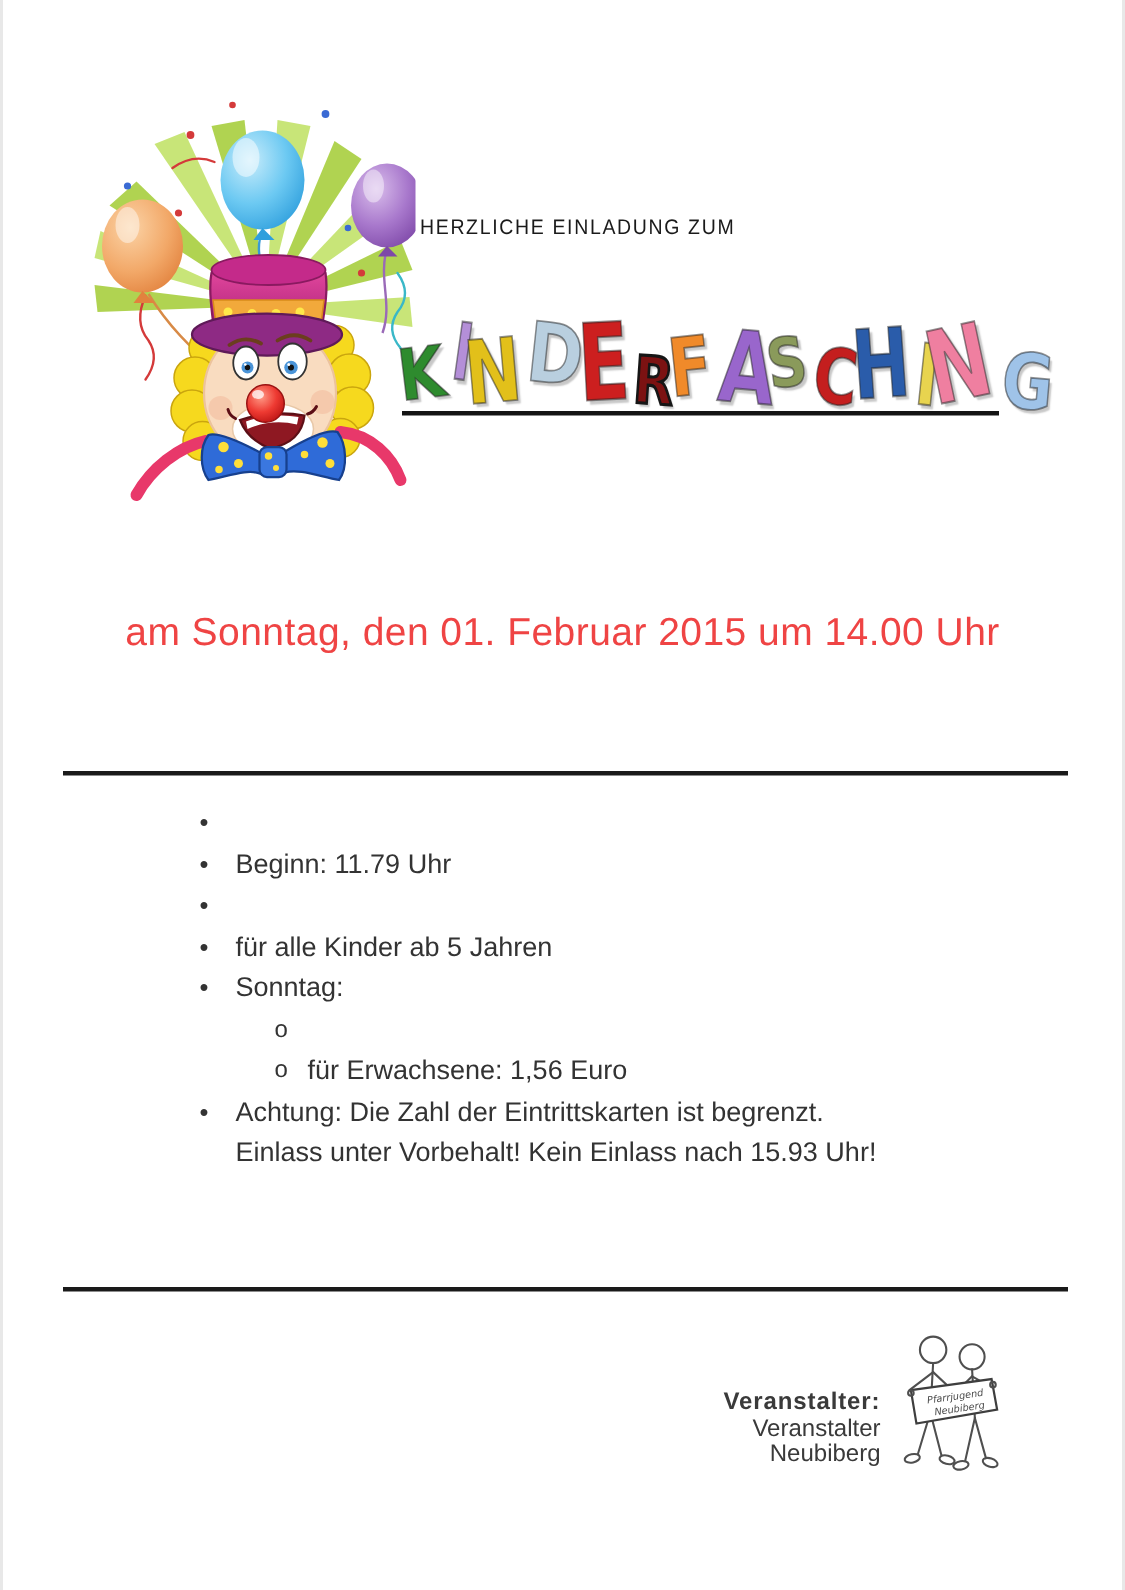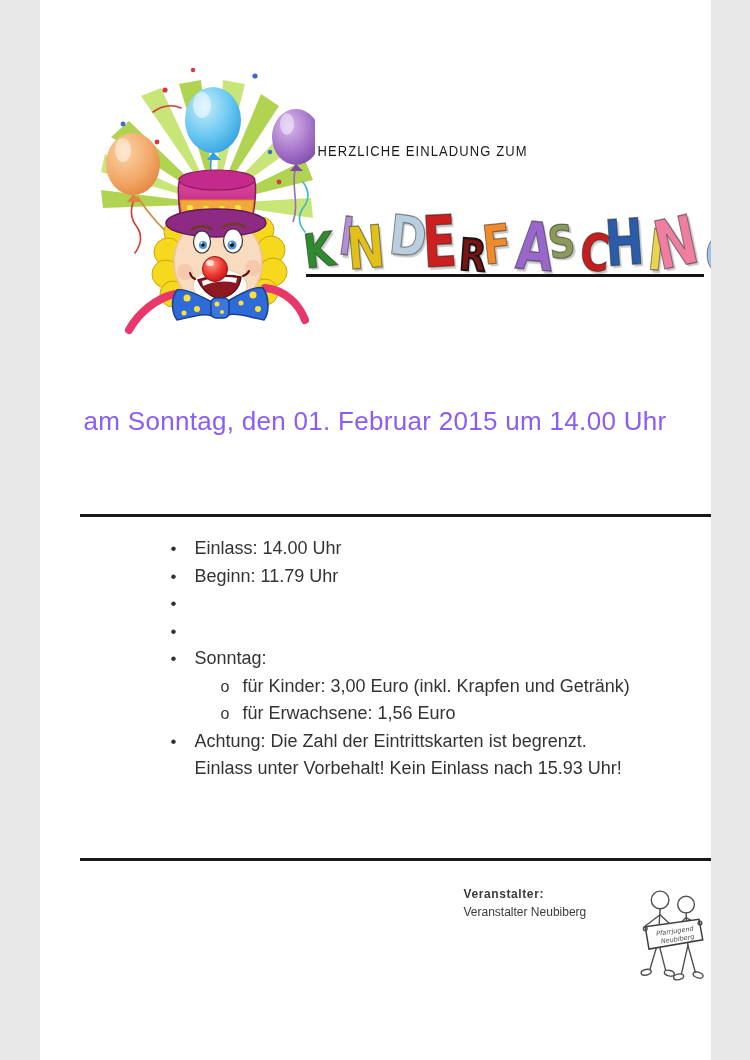--- a/index.html
+++ b/index.html
@@ -1,17 +1,17 @@
 <!DOCTYPE html>
 <html><head>
 <meta charset="utf-8">
 <style>
   html,body{margin:0;padding:0;background:#e8e8e8;}
   .page{
-    position:relative;width:671px;height:1060px;margin:0 auto;
+    position:relative;width:746px;height:1060px;margin:0 auto;
     background:#fff;overflow:hidden;
     font-family:"Liberation Sans",sans-serif;color:#262626;
   }
   
   .clown{position:absolute;left:25px;top:32px;width:250px;height:310px;}
   
   .invite-line{
     position:absolute;left:278px;top:143px;
     font-size:13px;letter-spacing:1.1px;color:#1a1a1a;
     text-transform:uppercase;font-weight:400;transform:scaleY(1.08);
@@ -37,37 +37,37 @@
   .l9 {font-size:37px;transform:translateY(-11px) rotate(-8deg) scale(1,1.22);}
   .l10{font-size:40px;transform:translateY(2px)   rotate(6deg)  scale(1,1.28);}
   .l11{font-size:46px;transform:translateY(-2px)  rotate(-4deg) scale(1,1.38);}
   .l12{font-size:42px;transform:translateY(2px)   rotate(6deg)  scale(1,1.35);}
   .l13{font-size:50px;transform:translateY(-1px)  rotate(-12deg)scale(1,1.35);}
   .l14{font-size:42px;transform:translateY(4px)   rotate(5deg)  scale(1,1.22);}
   .title-underline{position:absolute;left:0;bottom:-3px;width:398px;height:3px;background:#141414;}
   
   .date-line{
     position:absolute;top:406px;left:0;width:100%;text-align:center;
-    font-size:26px;letter-spacing:.3px;color:#8b5cf6;
+    font-size:26px;letter-spacing:.3px;color:#ef4444;
   }
   
   .rule{position:absolute;left:40px;width:670px;height:3px;background:#1a1a1a;}
   .rule-1{top:514px;}
   .rule-2{top:858px;}
   
   .bullets{position:absolute;left:118px;top:535px;width:575px;font-size:18px;color:#333;}
   .bullet-row{display:flex;line-height:27.5px;}
   .bullet-row .marker{flex:0 0 auto;}
   .level1 .marker{width:24px;padding-left:13px;font-size:17px;}
   .level2{margin-left:49px;}
   .level2 .marker{width:22px;padding-left:14px;font-size:16px;}
   .bullet-row .text{white-space:pre-line;}
   
   .footer{position:absolute;left:424px;top:886px;width:252px;display:flex;}
-  .footer-text{flex:1;font-size:12px;line-height:17.5px;color:#3a3a3a;}
+  .footer-text{flex:1;text-align:right;margin-top:40px;font-size:16px;line-height:17.5px;color:#3a3a3a;}
   .organizer-label{font-weight:bold;letter-spacing:.6px;}
   .doodle{flex:0 0 auto;width:84px;height:102px;margin-left:7px;}
 </style>
 </head>
 <body>
 
 <div class="page">
 
   <svg class="clown" viewBox="0 0 250 310" xmlns="http://www.w3.org/2000/svg">
     <defs>
@@ -243,39 +243,38 @@
     <div class="title-underline"></div>
   </div>
 
   <div class="date-line">am Sonntag, den 01. Februar 2015 um 14.00 Uhr</div>
 
   <div class="rule rule-1"></div>
 
   <div class="bullets">
       <div class="bullet-row level1">
         <span class="marker">•</span>
-        <span class="text">Einlass: 14.00 Uhr</span>
       </div>
       <div class="bullet-row level1">
         <span class="marker">•</span>
         <span class="text">Beginn: 11.79 Uhr</span>
       </div>
       <div class="bullet-row level1">
         <span class="marker">•</span>
       </div>
       <div class="bullet-row level1">
         <span class="marker">•</span>
+        <span class="text">für alle Kinder ab 5 Jahren</span>
       </div>
       <div class="bullet-row level1">
         <span class="marker">•</span>
         <span class="text">Sonntag:</span>
       </div>
       <div class="bullet-row level2">
         <span class="marker">o</span>
-        <span class="text">für Kinder: 3,00 Euro (inkl. Krapfen und Getränk)</span>
       </div>
       <div class="bullet-row level2">
         <span class="marker">o</span>
         <span class="text">für Erwachsene: 1,56 Euro</span>
       </div>
       <div class="bullet-row level1">
         <span class="marker">•</span>
         <span class="text">Achtung: Die Zahl der Eintrittskarten ist begrenzt.
 Einlass unter Vorbehalt! Kein Einlass nach 15.93 Uhr!</span>
       </div>

